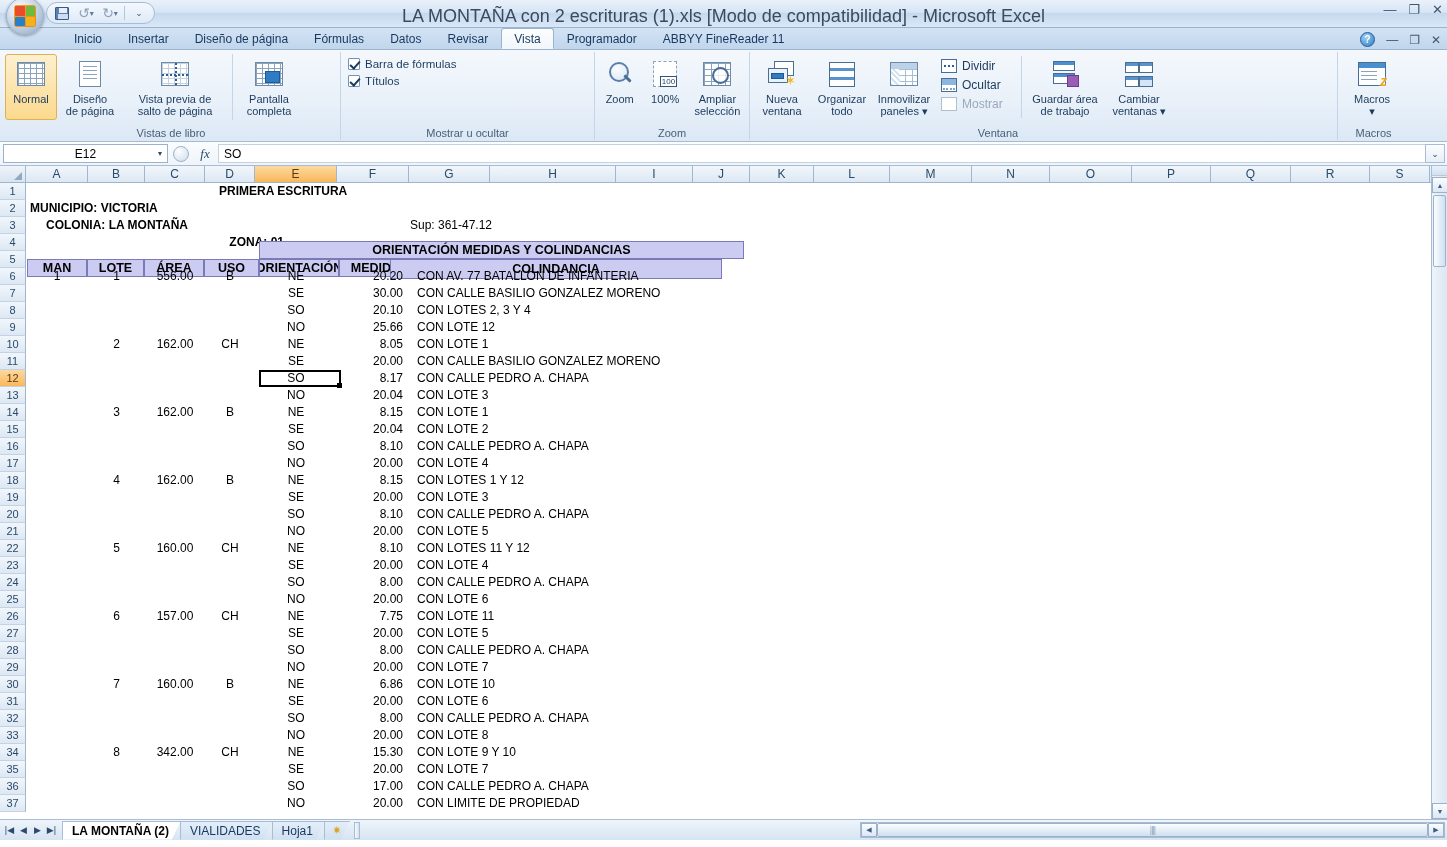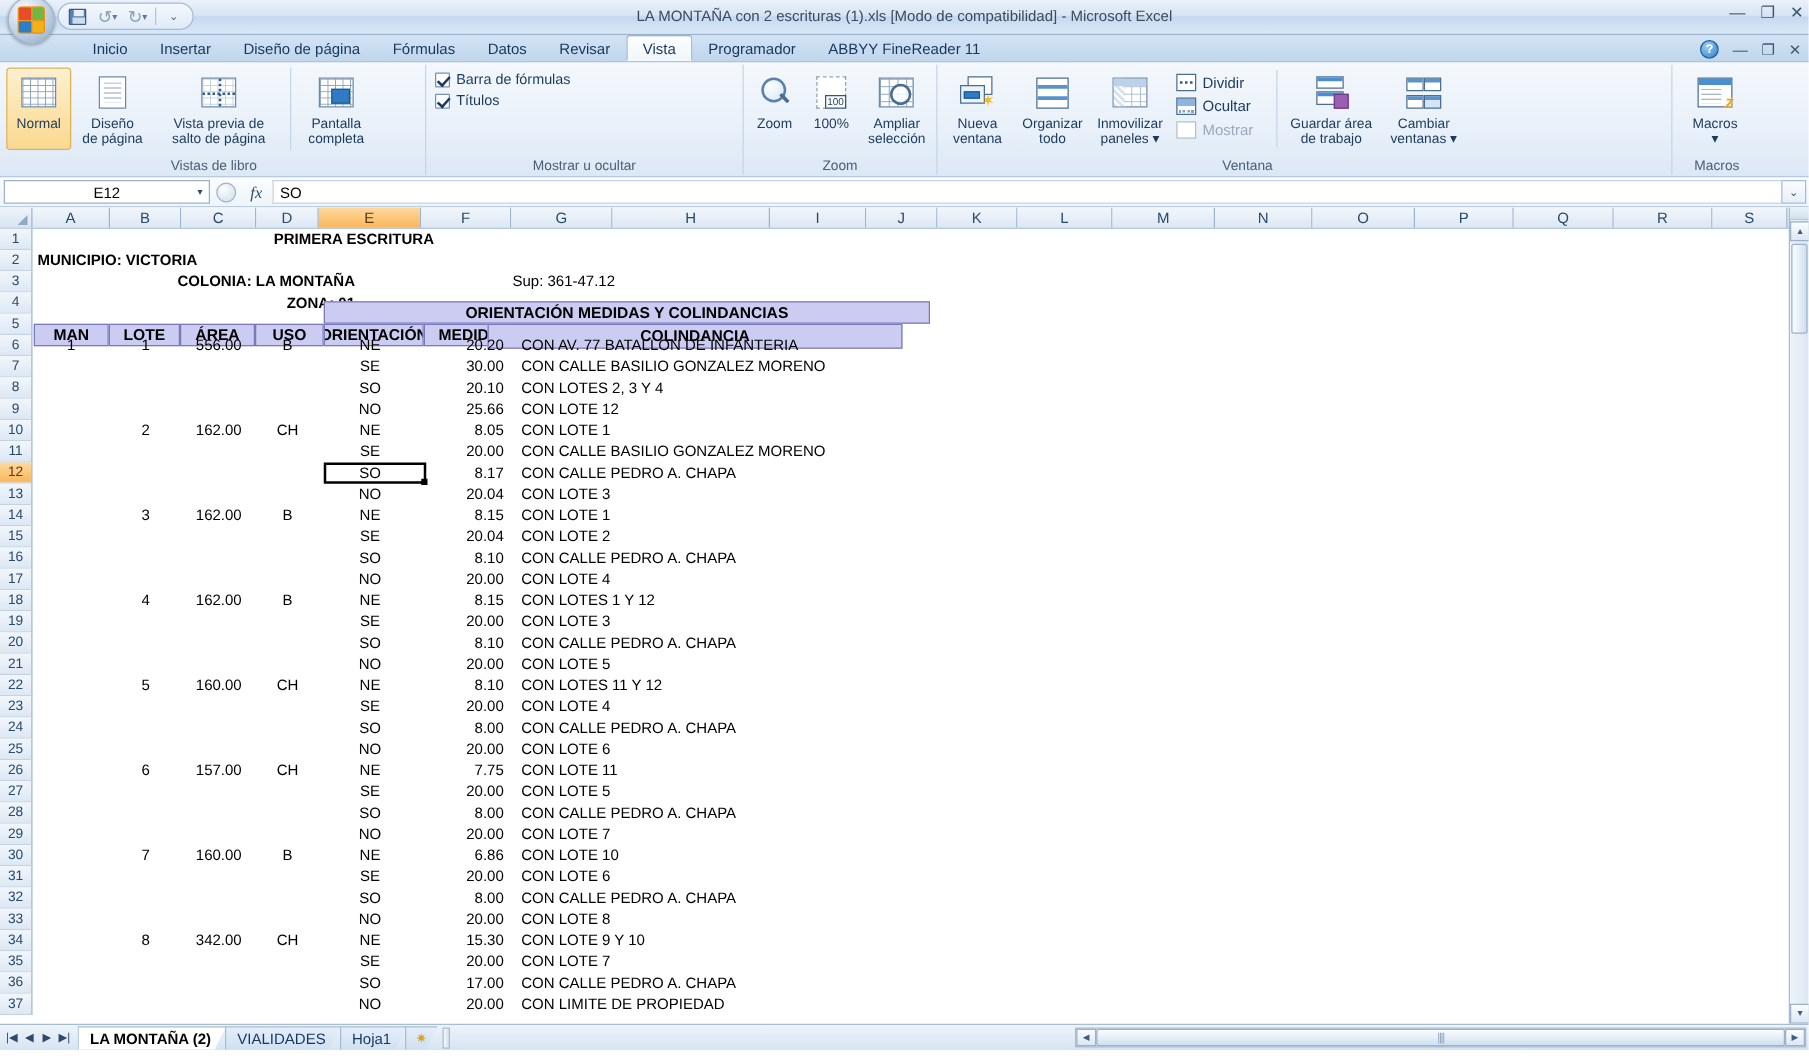--- a/index.html
+++ b/index.html
@@ -65,21 +65,21 @@
   }
   .save-ico::after {
     content: ""; position: absolute; left: 2px; bottom: 0; width: 10px; height: 5px; background: #cfdcec;
   }
   .undo-ico, .redo-ico { font-size: 14px; color: #8fa2b8; line-height: 1; }
   .qat-drop { font-size: 8px; color: #5c7a9e; }
   .qat-more { font-size: 9px; color: #3b5a7d; }
 
   .title-text {
     position: absolute; left: 0; right: 0; top: 6px;
-    text-align: center; font-size: 12px; color: #3c4a5c;
+    text-align: center; font-size: 18px; color: #3c4a5c;
     pointer-events: none;
   }
   .win-ctrl {
     position: absolute; right: 4px; top: 3px;
     display: flex; align-items: center; gap: 12px;
     color: #42566e;
   }
   .win-ctrl span { font-size: 13px; line-height: 1; cursor: default; }
 
   
@@ -848,21 +848,21 @@
       <div class="grow">
         <div class="cell c-a"></div>
         <div class="cell c-b"></div>
         <div class="cell c-c"></div>
         <div class="cell bold" style="width:330px;text-align:left;padding-left:14px">PRIMERA ESCRITURA</div>
       </div>
       <div class="grow">
         <div class="cell bold" style="width:260px;text-align:left;padding-left:4px">MUNICIPIO: VICTORIA</div>
       </div>
       <div class="grow">
-        <div class="cell bold" style="width:260px;text-align:right;padding-left:7px">COLONIA: LA MONTAÑA</div>
+        <div class="cell bold" style="width:260px;text-align:left;padding-left:20px">COLONIA: LA MONTAÑA</div>
         <div class="cell" style="width:330px;text-align:center">Sup: 361-47.12</div>
       </div>
       <div class="grow">
         <div class="cell bold" style="width:260px;text-align:right;padding-left:22px">ZONA: 01</div>
       </div>
       <div class="grow"></div>
 
       <div class="band" style="left:233px;top:58px;width:485px;height:18px">ORIENTACIÓN MEDIDAS Y COLINDANCIAS</div>
 
       <div class="hdrcell" style="left:1px;top:76px;width:60px;height:18px">MAN</div>

